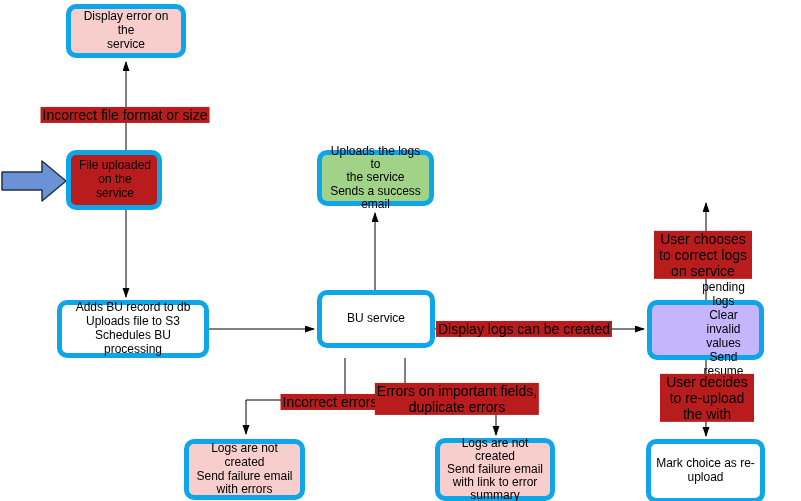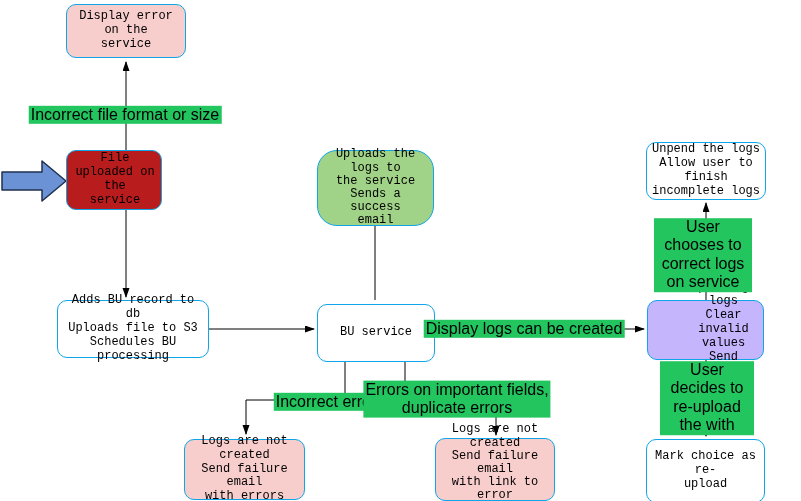--- a/index.html
+++ b/index.html
@@ -8,42 +8,41 @@
     width:801px;height:501px;
     background:#ffffff;
     font-family:"Liberation Sans", sans-serif;
     overflow:hidden;
   }
   #connector-layer{position:absolute;left:0;top:0;z-index:1;}
   .node{
     position:absolute;
     z-index:2;
     box-sizing:border-box;
-    border:1px solid #0ea5e9;
+    border:5px solid #0ea5e9;
     border-radius:10px;
     background:#ffffff;
     display:flex;
     align-items:center;
     justify-content:center;
     text-align:center;
     white-space:pre-line;
     font-size:12px;
     line-height:1.16;
     color:#000;
     padding:2px 4px;
-    font-family:Liberation Mono, monospace;
   }
   .edge-label{
     position:absolute;
     z-index:3;
     transform:translate(-50%,-50%);
-    background:#22c55e;
+    background:#b91c1c;
     white-space:pre-line;
     text-align:center;
-    font-size:16px;
+    font-size:14px;
     line-height:1.15;
     color:#000;
     padding:0 2px;
   }
 </style>
 </head>
 <body>
 
 <div id="diagram">
 
@@ -71,30 +70,27 @@
   <div class="node" style="left: 66px; top: 4px; width: 120px; height: 54px; background-color: rgb(248, 206, 204);">Display error on the
 service</div>
 
   <div class="node" style="left: 66px; top: 150px; width: 96px; height: 60px; background-color: #b91c1c; padding-left: 6px;">File uploaded on the
 service</div>
 
   <div class="node" style="left: 50px; top: 300px; width: 152px; height: 58px; background-color: rgb(255, 255, 255); margin-left: 7px;">Adds BU record to db
 Uploads file to S3
 Schedules BU processing</div>
 
-  <div class="node" style="left: 317px; top: 304px; width: 118px; height: 58px; background-color: rgb(255, 255, 255);">BU service</div>
+  <div class="node" style="left: 317px; top: 290px; width: 118px; height: 58px; background-color: rgb(255, 255, 255);">BU service</div>
 
-  <div class="node" style="left: 317px; top: 150px; width: 117px; height: 76px; line-height: 1.1; background-color: rgb(160, 211, 135); border-radius: 20px;">Uploads the logs to
+  <div class="node" style="left: 317px; top: 150px; width: 117px; height: 56px; line-height: 1.1; background-color: rgb(160, 211, 135);">Uploads the logs to
 the service
 Sends a success
 email</div>
 
-  <div class="node" style="left: 646px; top: 142px; width: 120px; height: 58px; background-color: rgb(255, 255, 255);">Unpend the logs
-Allow user to finish
-incomplete logs</div>
 
   <div class="node" style="left: 647px; top: 300px; width: 117px; height: 60px; background-color: #c4b5fd; padding-left: 40px;">Create pending logs
 Clear invalid values
 Send resume email</div>
 
   <div class="node" style="left: 646px; top: 439px; width: 119px; height: 64px; background-color: rgb(255, 255, 255);">Mark choice as re-
 upload</div>
 
   <div class="node" style="left: 184px; top: 439px; width: 121px; height: 61px; background-color: rgb(248, 206, 204);">Logs are not created
 Send failure email

